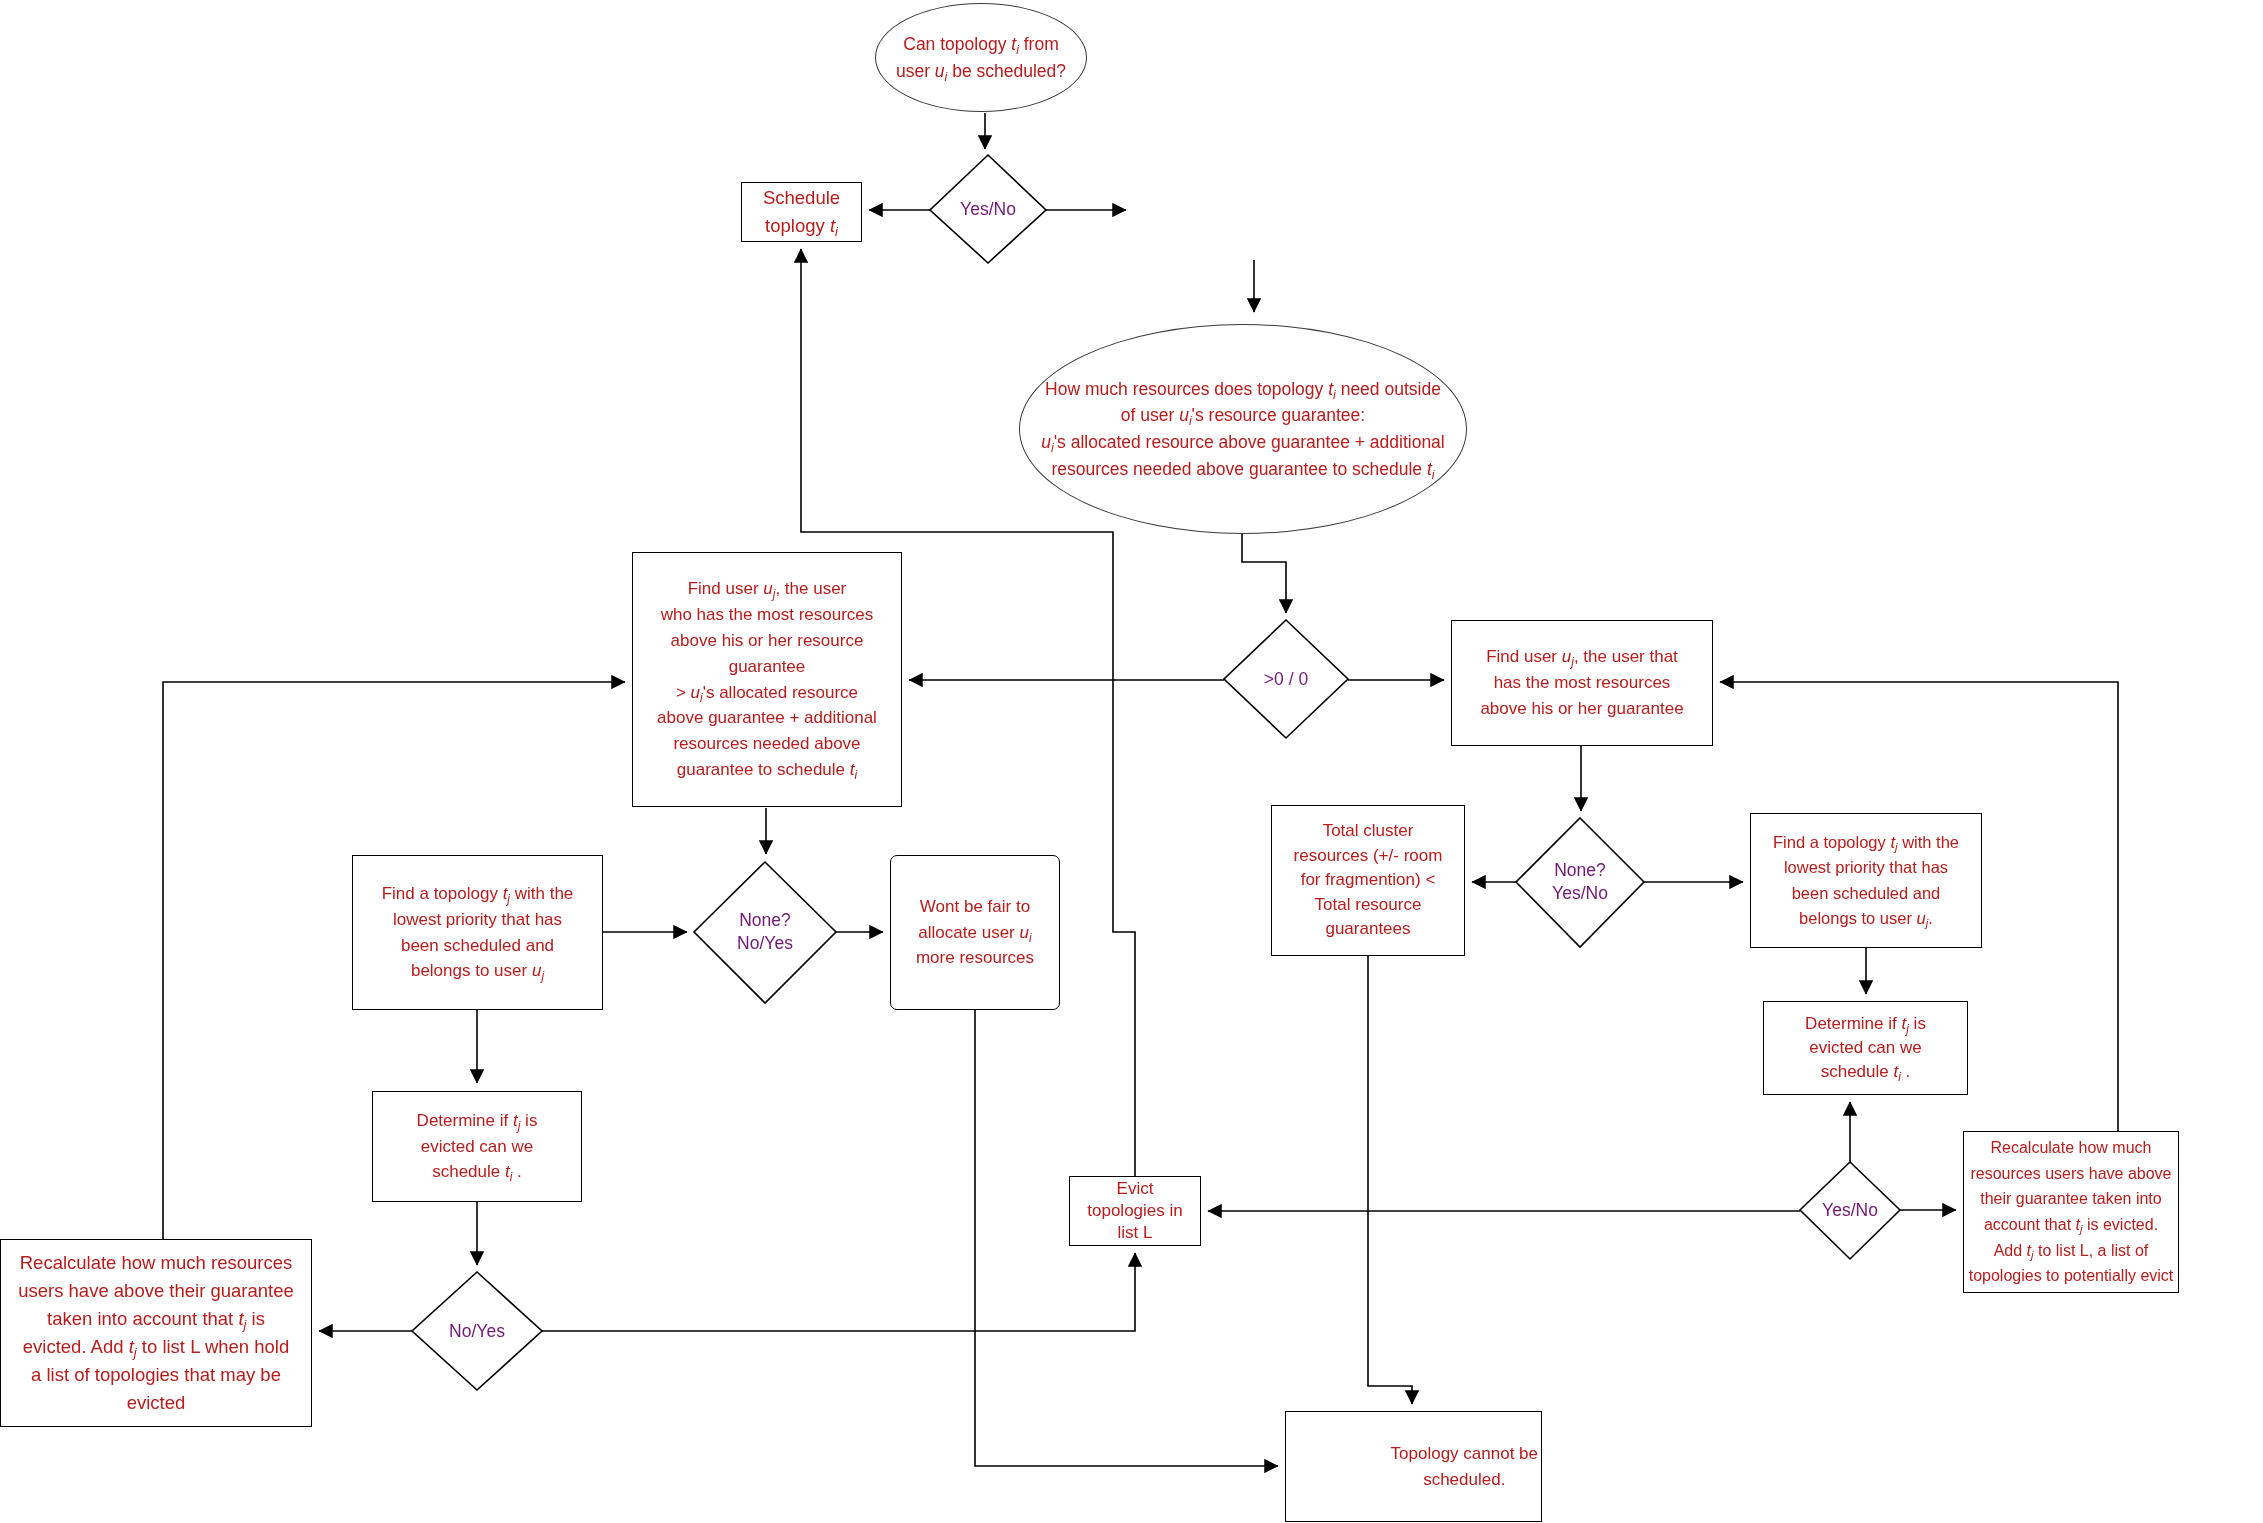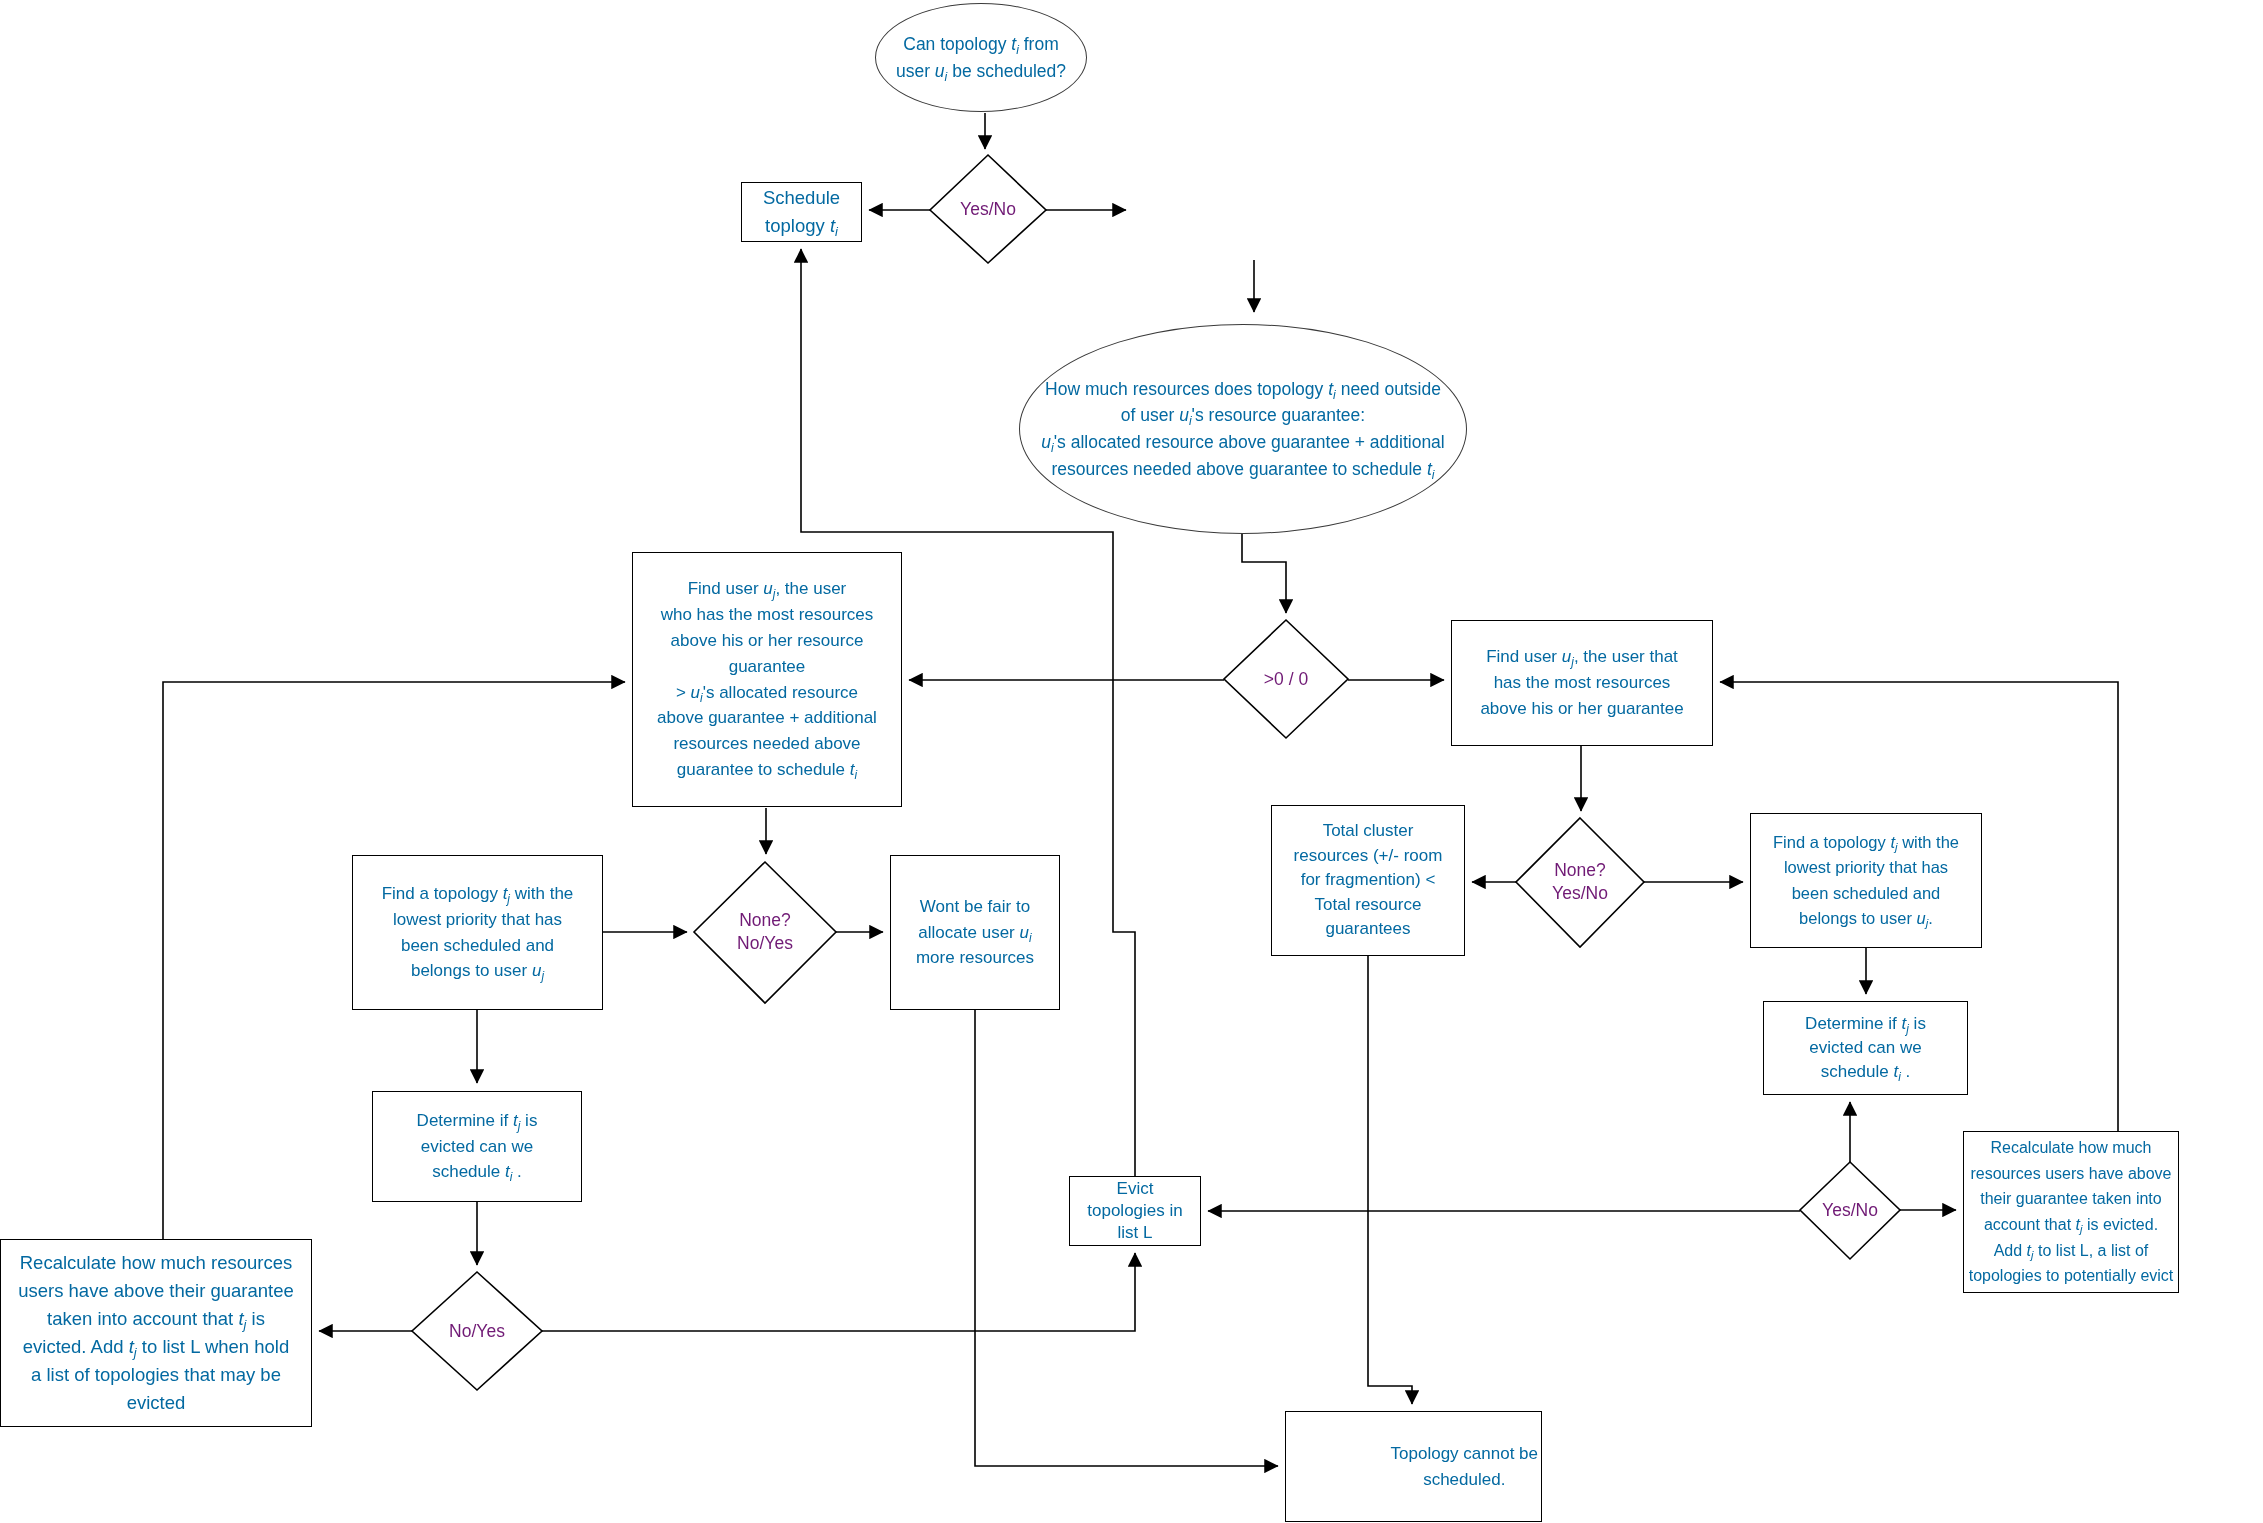--- a/index.html
+++ b/index.html
@@ -2,21 +2,21 @@
 <html><head>
 <meta charset="utf-8">
 <style>
   html,body{margin:0;padding:0;background:#ffffff;font-family:"Liberation Sans","DejaVu Sans",sans-serif;}
   #canvas{position:relative;width:2263px;height:1523px;background:#ffffff;overflow:hidden;}
   #connector-layer{position:absolute;left:0;top:0;width:2263px;height:1523px;}
   path.conn{fill:none;stroke:#000000;stroke-width:1.6px;}
   polygon.shape{fill:#ffffff;stroke:#000000;stroke-width:1.6px;}
   .node{position:absolute;display:flex;align-items:center;justify-content:center;
         text-align:center;box-sizing:border-box;background:#ffffff;
-        border:1.6px solid #000000;font-size:17px;line-height:1.52;color:#0369a1;}
+        border:1.6px solid #000000;font-size:17px;line-height:1.52;color:#b91c1c;}
   .ellipse{border-radius:50%;border-width:1.3px;border-color:#3a3a3a;}
   .lbl{white-space:pre-line;display:block;padding:1px 3px;}
   .dlabel{position:absolute;transform:translate(-50%,-50%);text-align:center;
           white-space:pre-line;font-size:17.5px;line-height:1.3;color:#701a75;}
   sub{font-size:0.7em;vertical-align:-0.3em;line-height:0;}
   i{font-style:italic;}
 </style>
 </head>
 <body>
 
@@ -88,21 +88,21 @@
 above guarantee + additional
 resources needed above
 guarantee to schedule <i>t<sub>i</sub></i></span>
   </div>
   <div class="node" style="left:352px;top:855px;width:251px;height:155px;">
     <span class="lbl">Find a topology <i>t<sub>j</sub></i> with the
 lowest priority that has
 been scheduled and
 belongs to user <i>u<sub>j</sub></i></span>
   </div>
-  <div class="node" style="left:890px;top:855px;width:170px;height:155px;">
+  <div class="node" style="left:890px;top:855px;width:170px;height:155px;border-radius:7px;">
     <span class="lbl">Wont be fair to
 allocate user <i>u<sub>i</sub></i>
 more resources</span>
   </div>
   <div class="node" style="left:372px;top:1091px;width:210px;height:111px;">
     <span class="lbl">Determine if <i>t<sub>j</sub></i> is
 evicted can we
 schedule <i>t<sub>i</sub></i> .</span>
   </div>
   <div class="node" style="left:0px;top:1239px;width:312px;height:188px;font-size:18.5px;">

